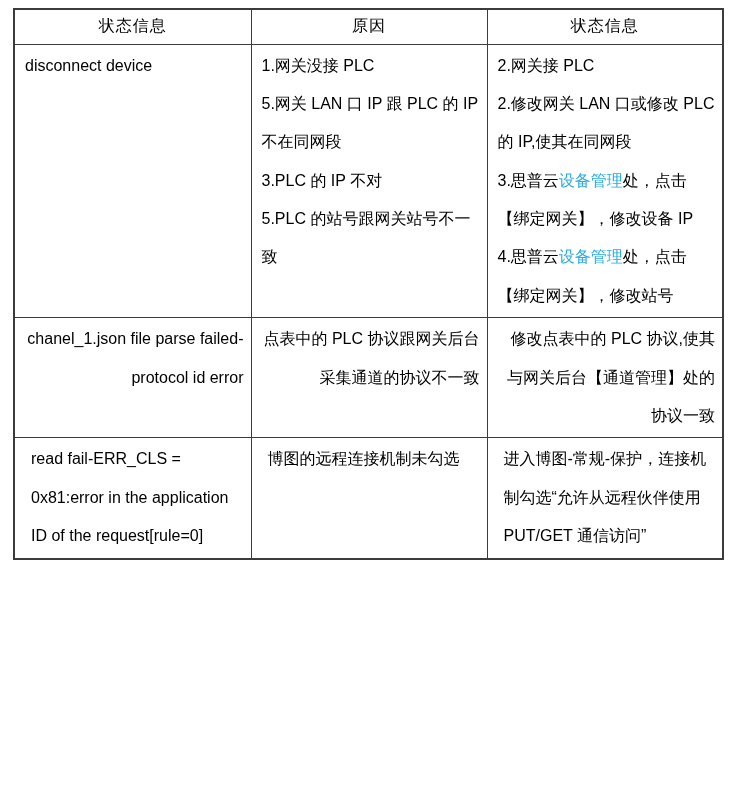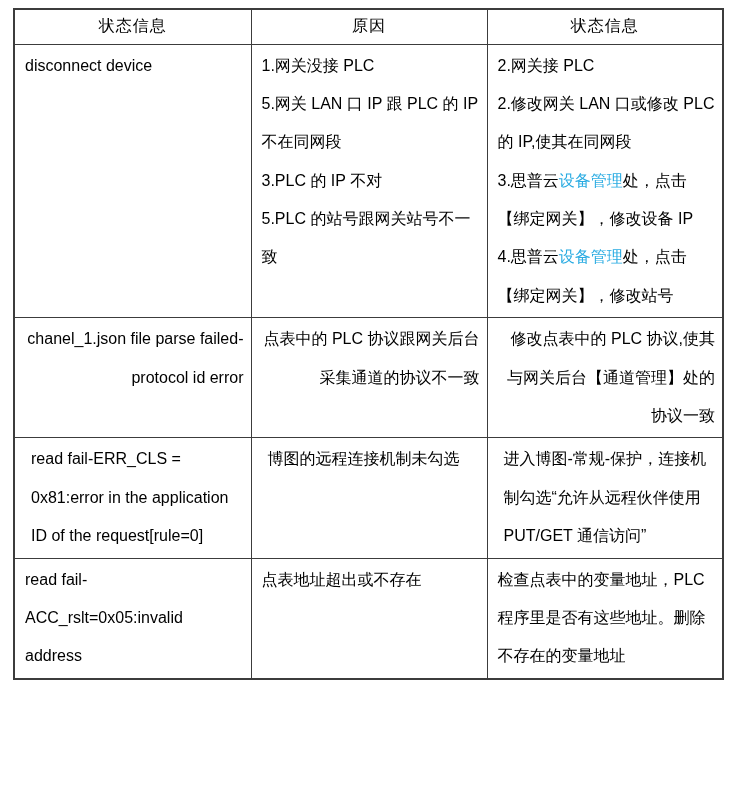--- a/index.html
+++ b/index.html
@@ -101,26 +101,15 @@
           <td>
             <p>read fail-ERR_CLS = 0x81:error in the application ID of the request[rule=0]</p>
           </td>
           <td>
             <p>博图的远程连接机制未勾选</p>
           </td>
           <td>
             <p>进入博图-常规-保护，连接机制勾选“允许从远程伙伴使用 PUT/GET 通信访问”</p>
           </td>
         </tr>
-        <tr class="row-4">
-          <td>
-            <p>read fail-ACC_rslt=0x05:invalid address</p>
-          </td>
-          <td>
-            <p>点表地址超出或不存在</p>
-          </td>
-          <td>
-            <p>检查点表中的变量地址，PLC 程序里是否有这些地址。删除不存在的变量地址</p>
-          </td>
-        </tr>
       </tbody>
   </table>
 </div>
 
 </body></html>

